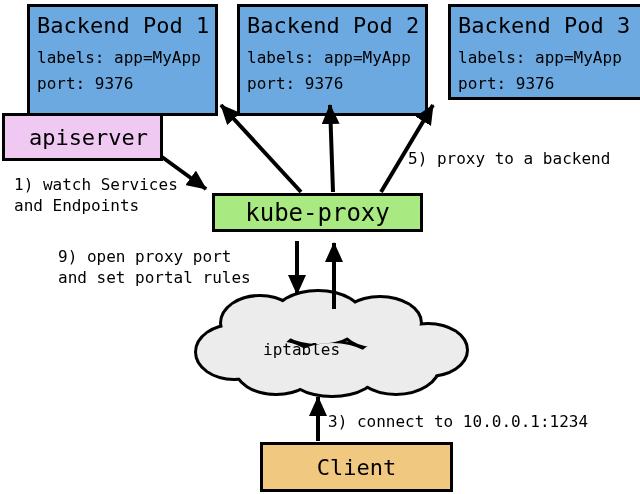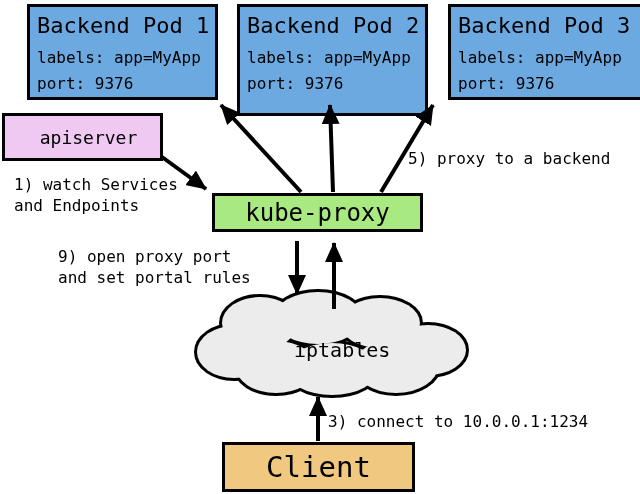--- a/index.html
+++ b/index.html
@@ -9,39 +9,39 @@
   }
   .box{
     position:absolute;box-sizing:border-box;border:3px solid var(--border,#000);
     white-space:nowrap;
   }
   .pod{background:var(--pod_fill,#6CA9E0);padding:3px 2px 0 7px;}
   .pod-title{font-size:22px;line-height:32px;}
   .pod-line{font-size:16px;line-height:26px;}
   .pod-line.first{margin-top:3px;}
   .node-label-box{display:flex;align-items:center;justify-content:center;}
-  .apiserver{background:var(--apiserver_fill,#F0C9F2);font-size:18px;padding-left:12px;}
+  .apiserver{background:var(--apiserver_fill,#F0C9F2);font-size:22px;padding-left:12px;}
   .kubeproxy{background:var(--kube_proxy_fill,#A8E981);font-size:24px;}
-  .client{background:var(--client_fill,#F0C880);font-size:29px;}
+  .client{background:var(--client_fill,#F0C880);font-size:22px;margin-left:38px;}
   .overlay{position:absolute;left:0;top:0;width:640px;height:494px;pointer-events:none;}
   .cloud-stroke{fill:none;stroke:var(--border,#000);stroke-width:6;}
   .cloud-fill{fill:var(--cloud_fill,#ECECEC);stroke:none;}
   .arrow{stroke:var(--border,#000);stroke-width:4;fill:none;}
-  .iptables-label{position:absolute;left:294px;top:341px;font-size:20px;line-height:18px;}
+  .iptables-label{position:absolute;left:263px;top:341px;font-size:16px;line-height:18px;}
   .note{
     position:absolute;font-size:16px;line-height:21px;font-weight:normal;
     white-space:pre-line;letter-spacing:0;
   }
 </style>
 </head>
 <body>
 
 <div class="canvas">
 
-  <div class="box pod" style="left:27px;top:4px;width:191px;height:96px">
+  <div class="box pod" style="left:27px;top:4px;width:191px;height:112px">
     <div class="pod-title">Backend Pod 1</div>
     <div class="pod-line first">labels: app=MyApp</div>
     <div class="pod-line">port: 9376</div>
   </div>
 
   <div class="box pod" style="left:237px;top:4px;width:191px;height:112px">
     <div class="pod-title">Backend Pod 2</div>
     <div class="pod-line first">labels: app=MyApp</div>
     <div class="pod-line">port: 9376</div>
   </div>

